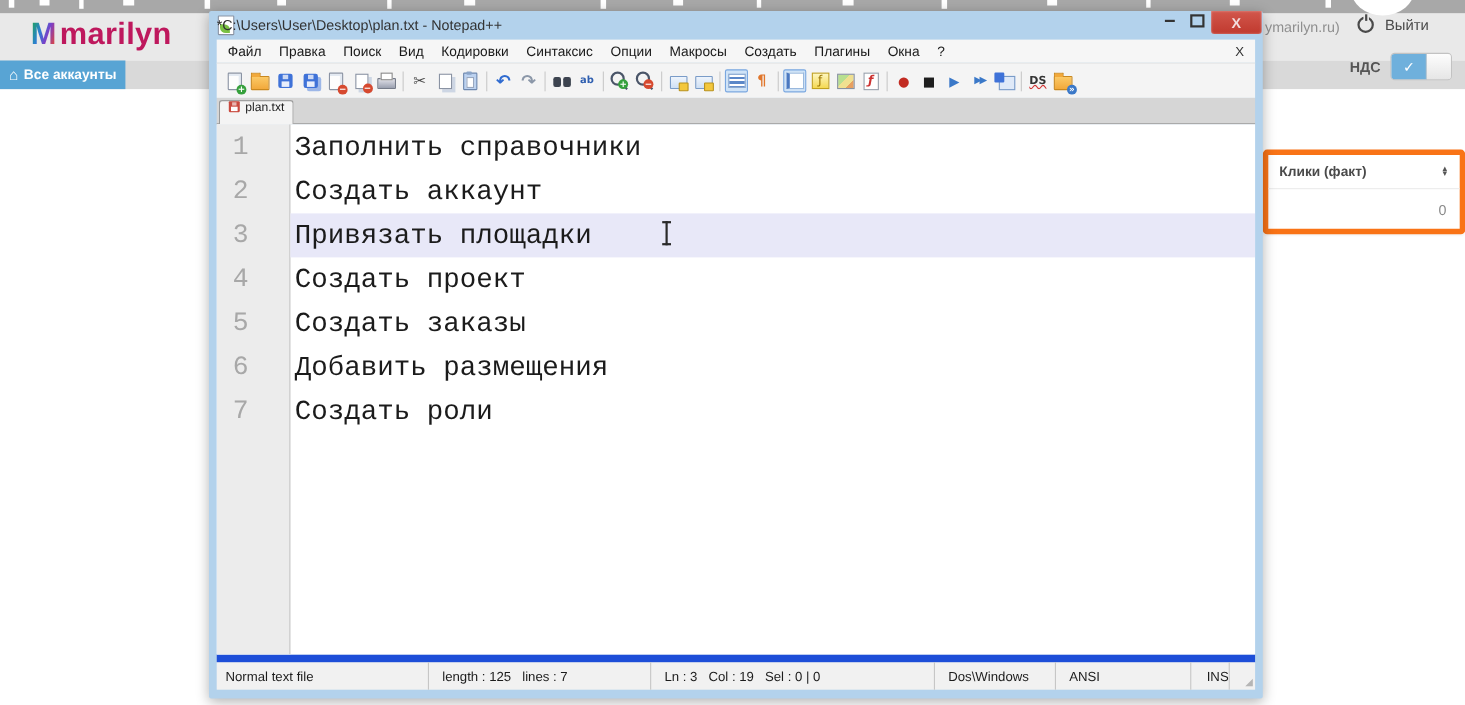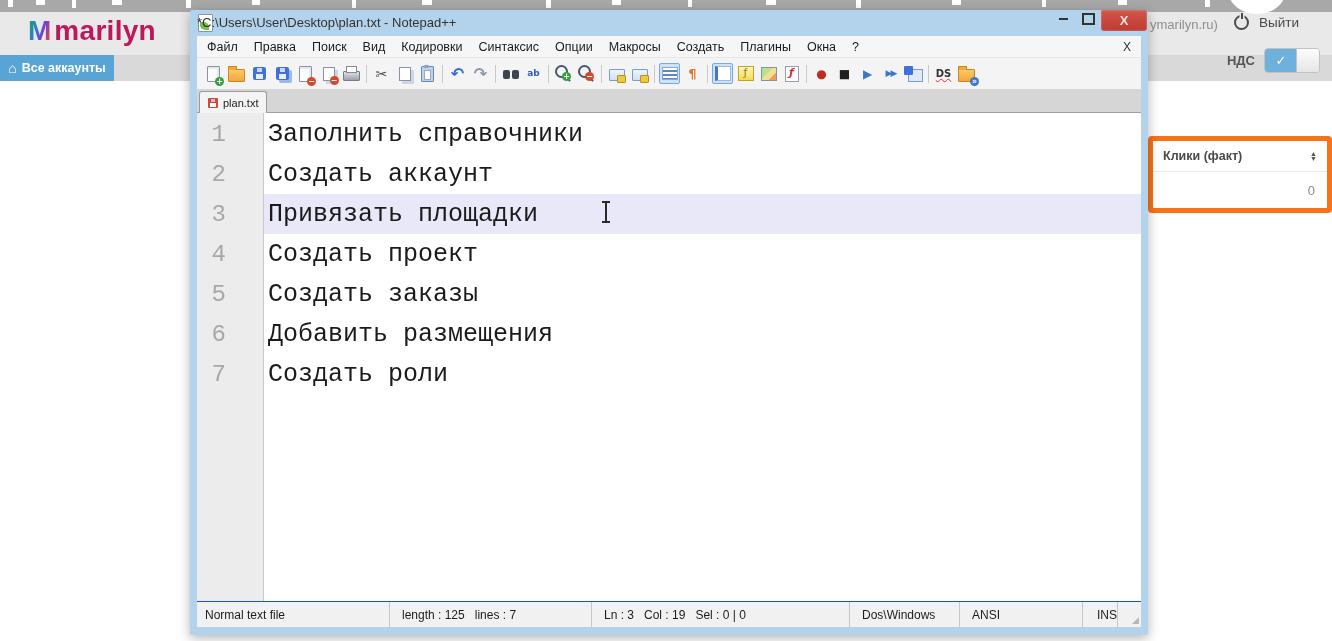--- a/index.html
+++ b/index.html
@@ -98,38 +98,38 @@
   .g-msave::before{content:"";position:absolute;left:-5px;top:-4px;width:9px;height:9px;background:#3f72d8;border-radius:1px}
   .g-ds{font-weight:bold;color:#333;font-family:"DejaVu Serif",serif;text-decoration:underline wavy #d33333 1px}
   .b-plus::after,.b-minus::after,.b-blue::after{position:absolute;width:9px;height:9px;border-radius:50%;color:#fff;
      font-size:8px;line-height:9px;text-align:center;font-weight:bold;right:-5px;bottom:-5px;font-family:"DejaVu Sans",sans-serif}
   .b-plus::after{content:"+";background:#35a03c}
   .b-minus::after{content:"−";background:#d6492f}
   .b-blue::after{content:"»";background:#3a78c8}
   .np-tabbar{height:23px;flex:0 0 23px;background:#d6d6d6;border-bottom:1px solid #a0a0a0;display:flex;align-items:flex-end;
              padding-left:2px}
   .np-tab{height:21px;background:#f4f4f4;border:1px solid #9a9a9a;border-bottom:none;border-radius:3px 3px 0 0;
-          display:flex;align-items:center;gap:5px;padding:0 8px;font-size:11px;color:#222;margin-bottom:-1px;cursor:pointer}
+          display:flex;align-items:flex-start;gap:5px;padding:0 8px;font-size:11px;color:#222;margin-bottom:-1px;cursor:pointer}
   .tab-floppy{width:10px;height:10px;background:#c94a3f;border-radius:1px;position:relative;display:inline-block}
   .tab-floppy::before{content:"";position:absolute;left:3px;top:1px;width:4px;height:3px;background:#e9b6b1}
   .tab-floppy::after{content:"";position:absolute;left:2px;top:5px;width:6px;height:4px;background:#fff}
   .np-editor{flex:1 1 auto;position:relative;background:#fff;overflow:hidden}
   .gutter-bg{position:absolute;left:0;top:0;bottom:0;width:66px;background:#ececec;border-right:1px solid #c8c8c8}
   .ed-rows{position:absolute;left:0;top:1px;right:0}
   .ed-row{display:flex;height:40px;align-items:center}
   .ed-num{width:66px;flex:0 0 66px;text-align:right;padding-right:37px;box-sizing:border-box;
           font-family:"Liberation Mono","DejaVu Sans Mono",monospace;font-size:24px;color:#a8a8a8}
   .ed-text{flex:1 1 auto;height:100%;display:flex;align-items:center;padding-left:4px;margin-left:1px;
            font-family:Liberation Mono, monospace;font-size:25px;color:#1b1b1b;white-space:pre}
   .ed-row.current .ed-text{background:#e8e8f8}
   .ibeam{position:absolute;left:408px;top:88px;width:2px;height:22px;background:#2a2a2a}
   .ibeam::before,.ibeam::after{content:"";position:absolute;left:-3px;width:8px;height:2px;background:#2a2a2a}
   .ibeam::before{top:0}
   .ibeam::after{bottom:0}
-  .np-status{height:25px;flex:0 0 25px;background:#f1f1f1;border-top:1px solid #1d4ed8;display:flex;align-items:flex-end;
+  .np-status{height:25px;flex:0 0 25px;background:#f1f1f1;border-top:7px solid #1d4ed8;display:flex;align-items:flex-end;
              font-size:12px;color:#1c1c1c;white-space:pre}
   .sc{height:100%;display:flex;align-items:center;box-sizing:border-box;overflow:hidden}
   .sc+.sc{border-left:1px solid #c6c6c6}
   .sc1{width:192px;padding-left:8px}
   .sc2{width:202px;padding-left:12px}
   .sc3{width:258px;padding-left:12px}
   .sc4{width:110px;padding-left:12px}
   .sc5{width:123px;padding-left:12px}
   .sc6{width:35px;padding-left:14px}
   .grip{flex:1;display:flex;align-items:flex-end;justify-content:flex-end;color:#b5b5b5;font-size:9px;

